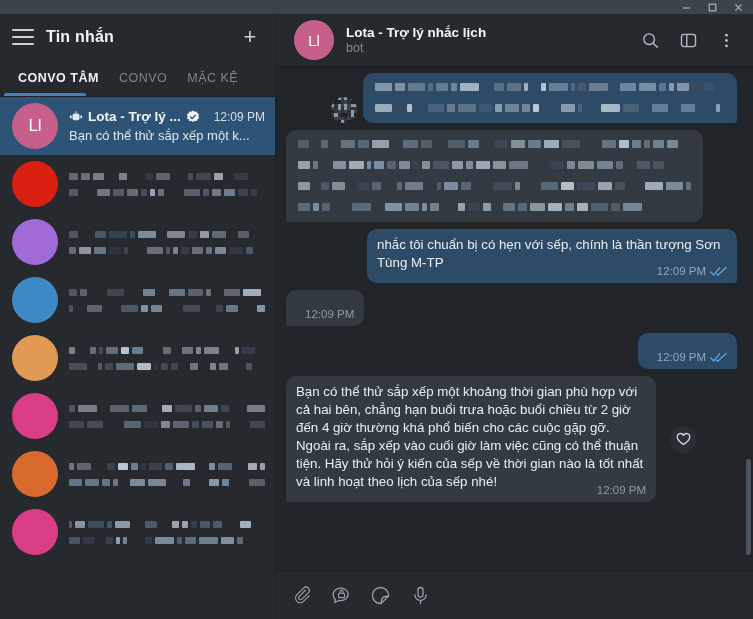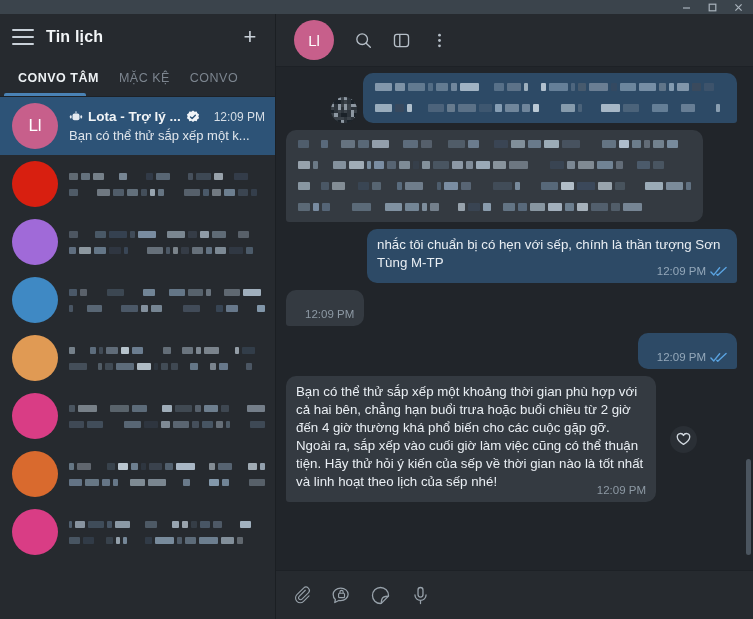--- a/index.html
+++ b/index.html
@@ -118,34 +118,34 @@
   <div class="body">
 
     <div class="sidebar">
 
       <div class="sb-head">
         <div class="burger">
             <i></i>
             <i></i>
             <i></i>
           </div>
-        <div class="sb-title">Tin lịch</div>
+        <div class="sb-title">Tin nhắn</div>
         <div class="plus">+</div>
       </div>
 
 
       <div class="tabs">
         <div class="tab active">
             <span>CONVO TÂM</span>
           </div>
         <div class="tab">
+            <span>CONVO</span>
+          </div>
+        <div class="tab">
             <span>MẶC KỆ</span>
-          </div>
-        <div class="tab">
-            <span>CONVO</span>
           </div>
         <div class="tab-underline"></div>
       </div>
       <div class="tabs-sep"></div>
 
       <div class="chatlist" id="chatlist">
           <div class="chatrow sel">
             <div class="avatar" style="background: rgb(199, 95, 139);">
               <span>Ll</span>
             </div>
@@ -897,20 +897,24 @@
           </div>
         </div>
     </div>
 
     <div class="main">
 
       <div class="ch-head">
         <div class="ch-av">
             <span>Ll</span>
           </div>
+        <div class="ch-txt">
+          <div class="ch-name">Lota - Trợ lý nhắc lịch</div>
+          <div class="ch-sub">bot</div>
+        </div>
         <div class="ch-acts">
           <div class="iconbtn">
             <svg width="19" height="19" viewBox="0 0 20 20" fill="none">
                 <circle cx="8.6" cy="8.6" r="5.6" stroke="currentColor" stroke-width="1.4"></circle>
                 <path d="M12.8 12.8L17.2 17.2" stroke="currentColor" stroke-width="1.4" stroke-linecap="round"></path>
               </svg>
           </div>
           <div class="iconbtn">
             <svg width="19" height="19" viewBox="0 0 20 20" fill="none">
                 <rect x="2.6" y="3.6" width="14.8" height="12.8" rx="2.6" stroke="currentColor" stroke-width="1.4"></rect>

